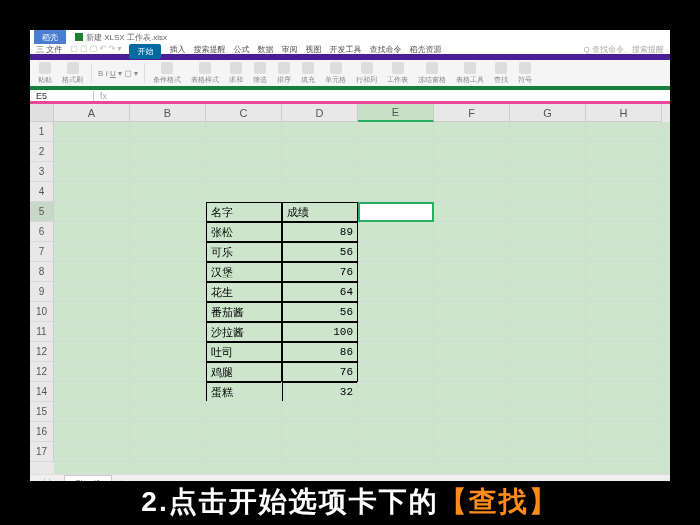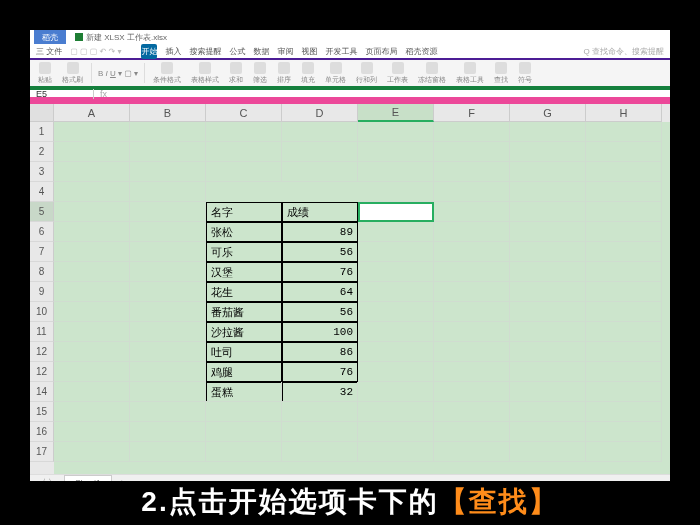--- a/index.html
+++ b/index.html
@@ -3,29 +3,29 @@
 <meta charset="utf-8">
 <style>
 * { margin: 0; padding: 0; box-sizing: border-box; }
 body { font-family: "Microsoft YaHei", Arial, sans-serif; background: #000; width: 700px; height: 525px; overflow: hidden; position: relative; }
 .monitor { position: absolute; top: 0; left: 0; right: 0; bottom: 0; background: #000; padding: 30px 30px 0 30px; }
 .screen { background: #fff; width: 100%; height: 460px; display: flex; flex-direction: column; font-size: 9px; overflow: hidden; }
 .titlebar { background: #fff; height: 14px; display: flex; align-items: center; padding: 0 4px; }
 .tab-strip { display: flex; gap: 1px; }
 .app-tab { padding: 2px 8px; font-size: 8px; color: #666; display: flex; align-items: center; gap: 3px; }
 .app-tab.blue { background: #4a7dd0; color: #fff; }
-.menubar { background: #fff; height: 16px; display: flex; align-items: center; padding: 0 6px; gap: 8px; font-size: 8px; color: #555; border-bottom: 2px solid #4c1d95; }
+.menubar { background: #fff; height: 16px; display: flex; align-items: flex-start; padding: 0 6px; gap: 8px; font-size: 8px; color: #555; border-bottom: 6px solid #4c1d95; }
 .menu-item { cursor: pointer; }
-.menu-item.start { background: #0369a1; color: #fff; padding: 2px 0; border-radius: 2px; margin-left: 12px; }
+.menu-item.start { background: #0369a1; color: #fff; padding: 2px 8px; border-radius: 2px; }
 .search-area { margin-left: auto; color: #aaa; }
 .ribbon { background: #f5f5f5; height: 30px; display: flex; align-items: center; padding: 2px 6px; gap: 6px; font-size: 7px; color: #888; border-bottom: 4px solid #15803d; overflow: hidden; }
 .ribbon-btn { display: flex; flex-direction: column; align-items: center; gap: 1px; padding: 0 2px; white-space: nowrap; }
 .ribbon-icon { width: 12px; height: 12px; background: #ddd; border-radius: 2px; }
 .ribbon-sep { width: 1px; height: 20px; background: #ddd; }
-.formula-bar { height: 14px; display: flex; align-items: center; border-bottom: 7px solid #ec4899; font-size: 9px; }
+.formula-bar { height: 14px; display: flex; align-items: center; border-bottom: 3px solid #ec4899; font-size: 9px; }
 .name-box { width: 64px; padding: 0 6px; border-right: 1px solid #ccc; color: #333; }
 .grid-area { flex: 1; display: flex; overflow: hidden; background: #cce5cc; }
 .row-headers { display: flex; flex-direction: column; background: #e8e8e8; }
 .corner { width: 24px; height: 18px; background: #e0e0e0; border-right: 1px solid #ccc; border-bottom: 1px solid #ccc; }
 .row-hdr { width: 24px; height: 20px; display: flex; align-items: center; justify-content: center; font-size: 10px; color: #555; border-right: 1px solid #ccc; border-bottom: 1px solid #d8d8d8; background: #e8e8e8; }
 .row-hdr.sel { background: #c8d8c8; }
 .cols-and-cells { flex: 1; display: flex; flex-direction: column; }
 .col-headers { display: flex; height: 18px; background: #e8e8e8; }
 .col-hdr { width: 76px; display: flex; align-items: center; justify-content: center; font-size: 11px; color: #555; border-right: 1px solid #ccc; border-bottom: 1px solid #ccc; }
 .col-hdr.sel { background: #c8e0c8; border-bottom: 2px solid #27ae60; }
@@ -58,21 +58,21 @@
       <span class="menu-item">三 文件</span>
       <span style="color:#bbb">▢ ▢ ▢ ↶ ↷ ▾</span>
       <span class="menu-item start">开始</span>
       <span class="menu-item">插入</span>
       <span class="menu-item">搜索提醒</span>
       <span class="menu-item">公式</span>
       <span class="menu-item">数据</span>
       <span class="menu-item">审阅</span>
       <span class="menu-item">视图</span>
       <span class="menu-item">开发工具</span>
-      <span class="menu-item">页面布局</span>
+      <span class="menu-item">查找命令</span>
       <span class="menu-item">稻壳资源</span>
       <span class="search-area">Q 查找命令、搜索提醒</span>
     </div>
 
     <div class="ribbon">
       <div class="ribbon-btn">
           <div class="ribbon-icon"></div>
           <span>粘贴</span>
         </div>
       <div class="ribbon-btn">

